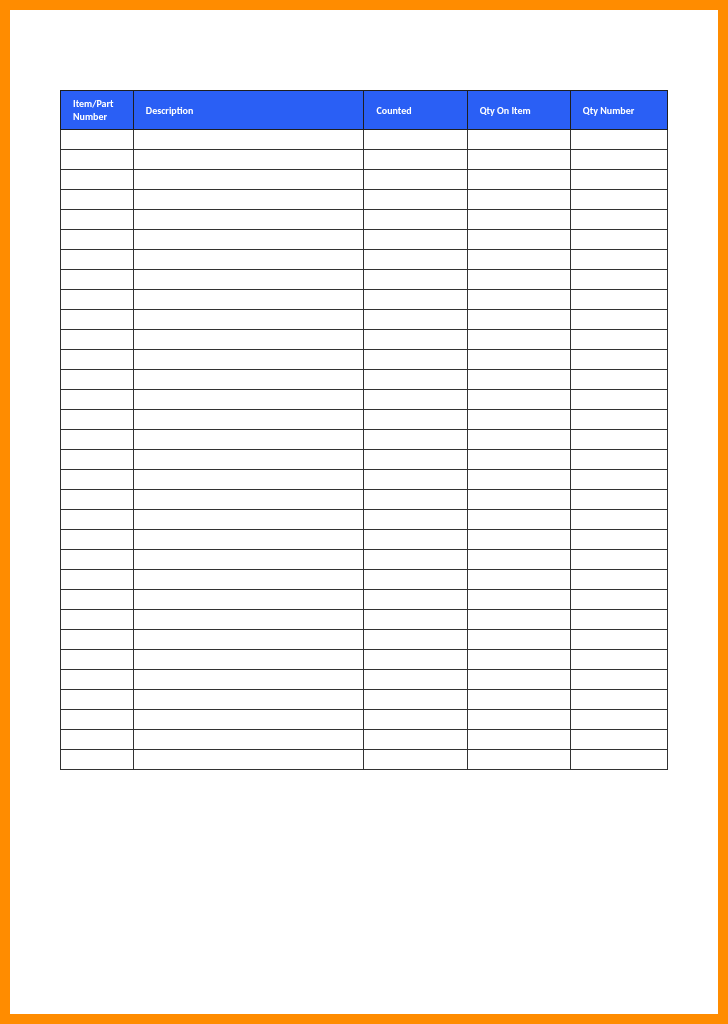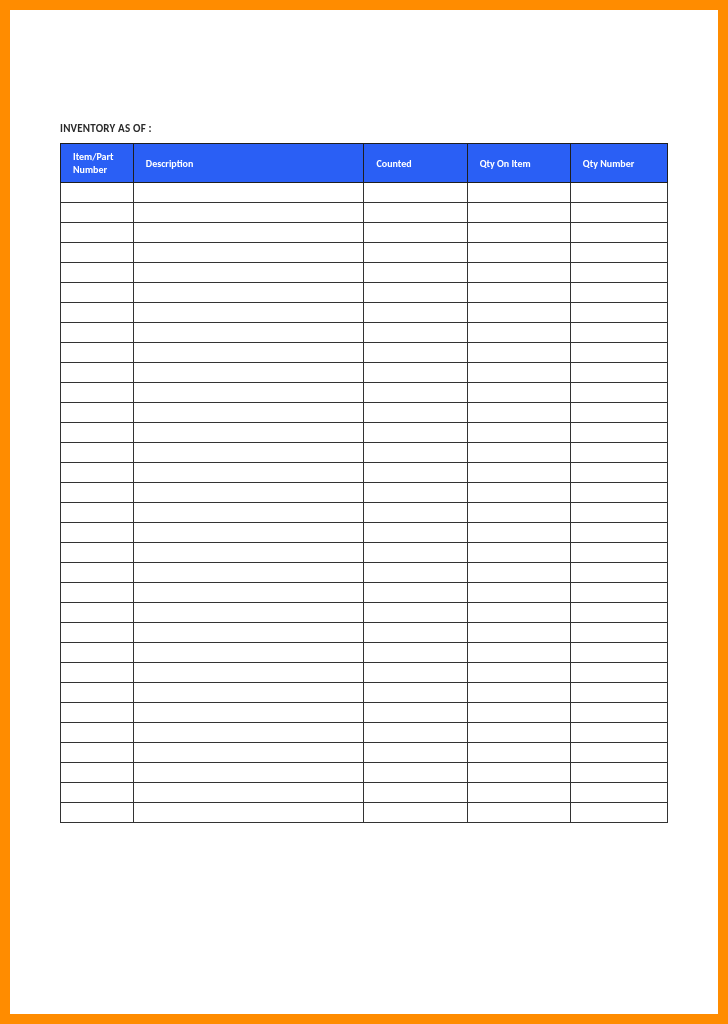--- a/index.html
+++ b/index.html
@@ -52,21 +52,20 @@
     col.c-item { width:12%; }
     col.c-desc { width:38%; }
     col.c-loc  { width:17%; }
     col.c-qoh  { width:17%; }
     col.c-qc   { width:16%; }
   </style>
 </head>
 <body>
 
 <div class="paper">
-  <div class="subtitle">INVENTORY AS OF :</div>
 
   <table>
     <colgroup>
       <col class="c-item">
         <col class="c-desc">
         <col class="c-loc">
         <col class="c-qoh">
         <col class="c-qc">
     </colgroup>
     <thead>

